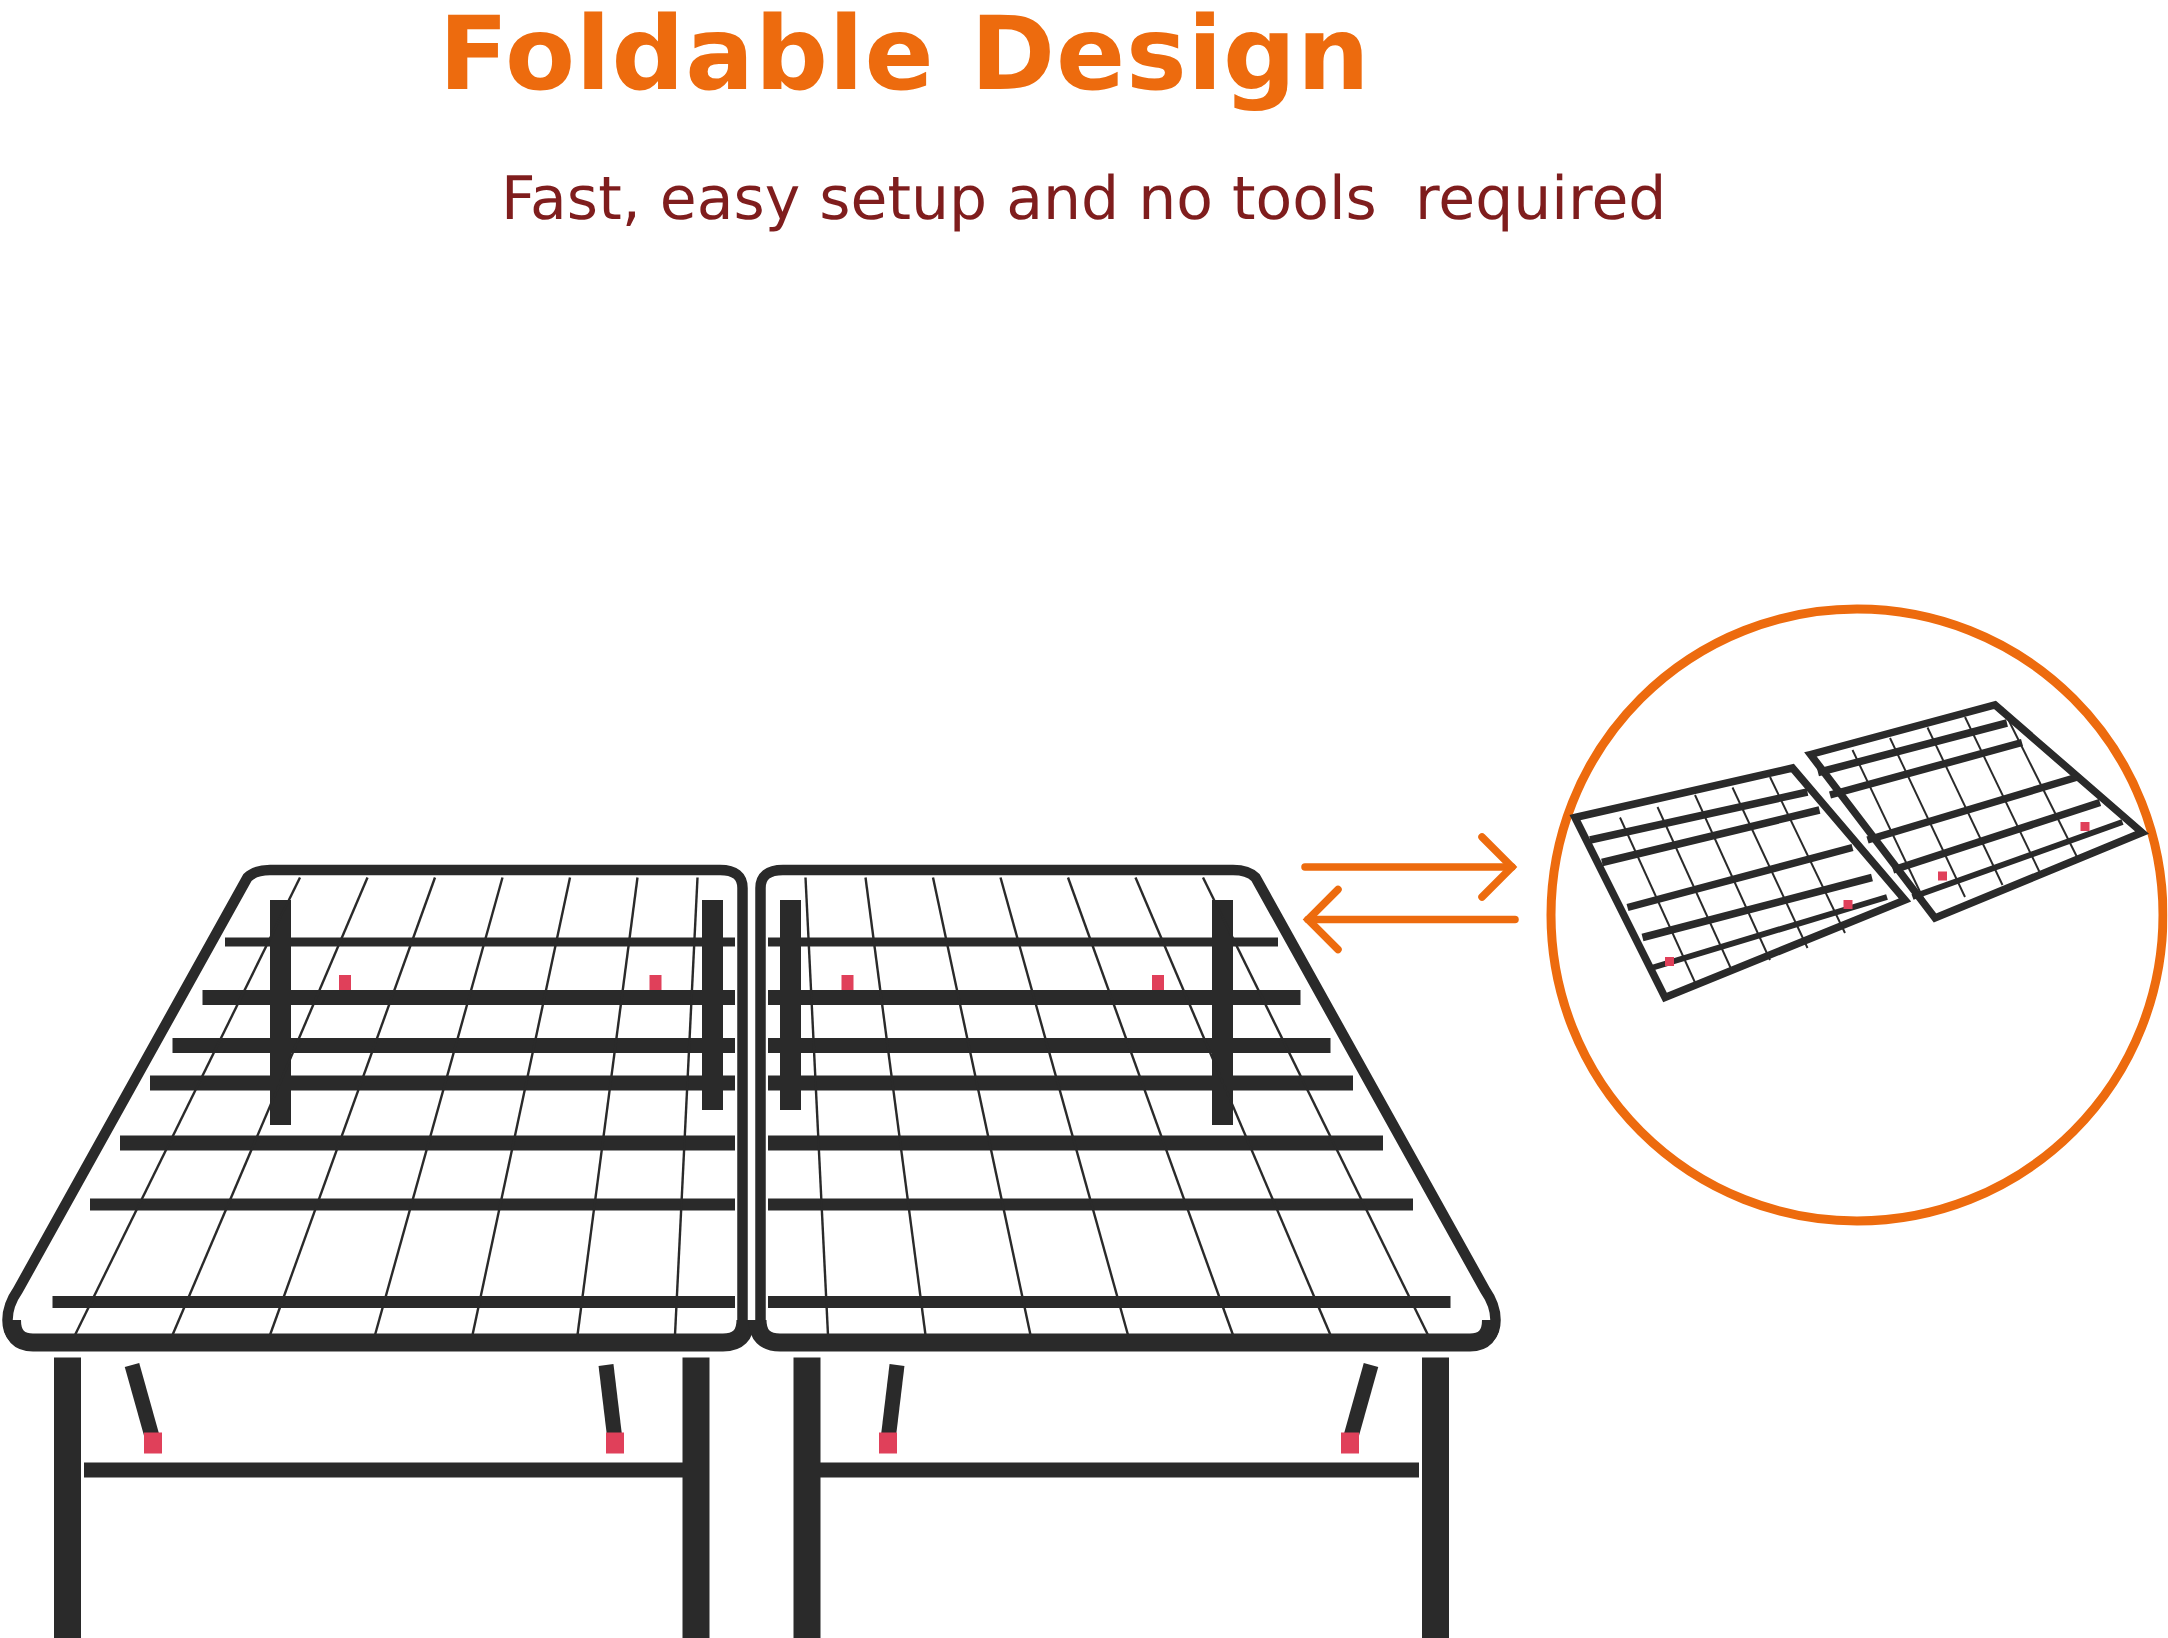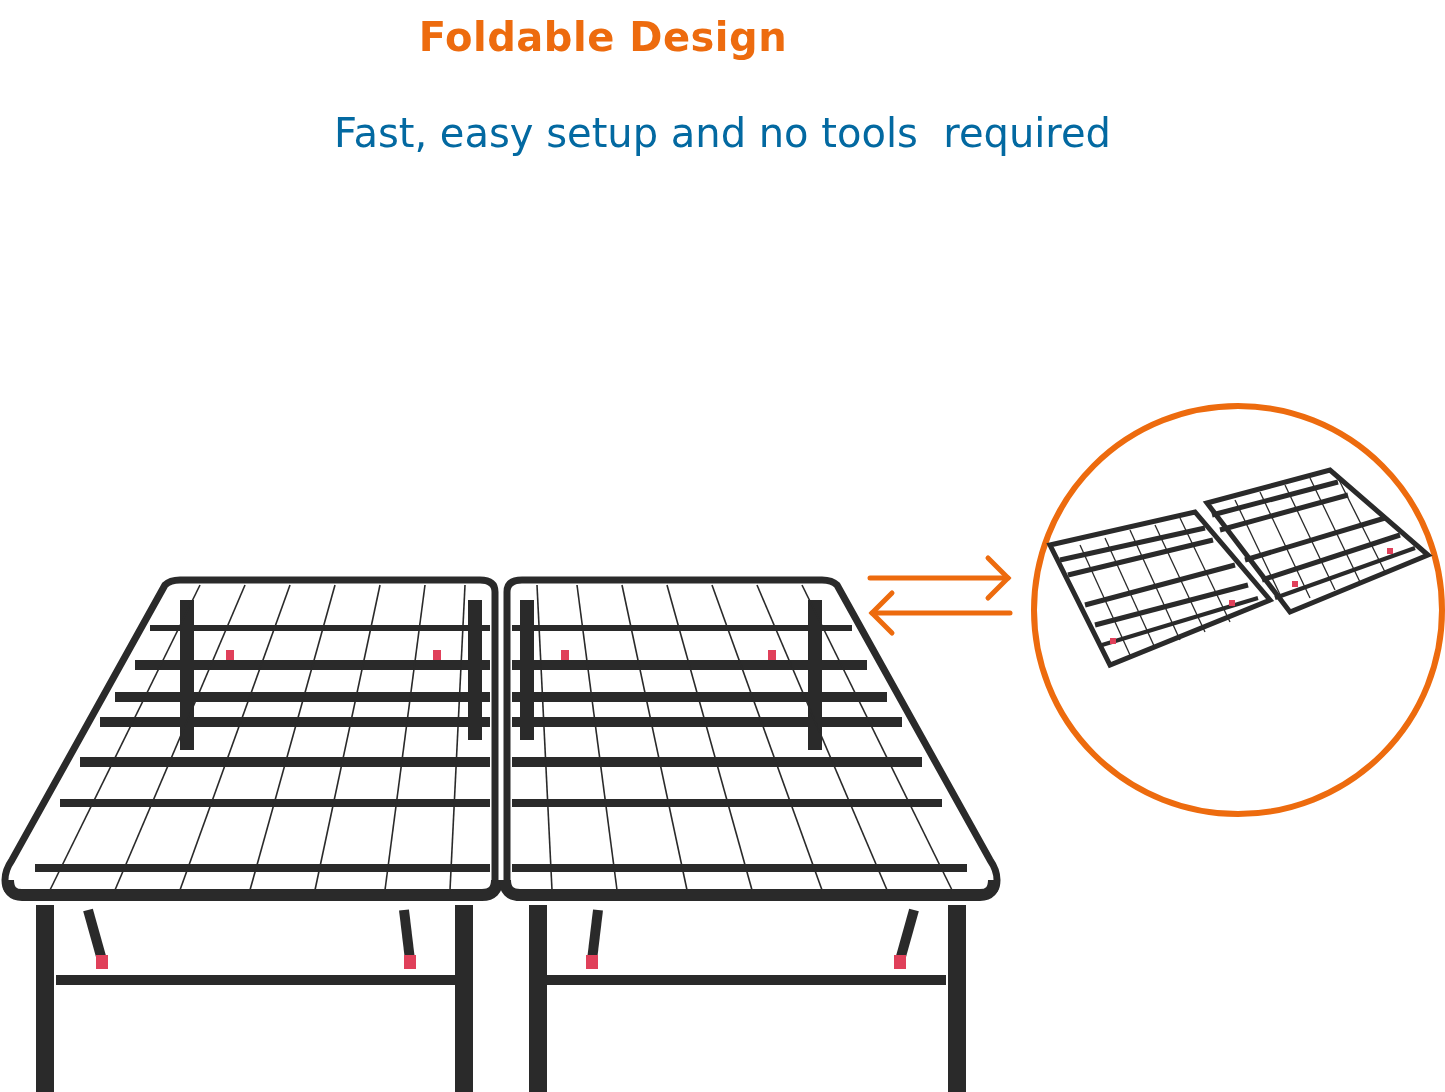--- a/index.html
+++ b/index.html
@@ -1,25 +1,25 @@
 <!DOCTYPE html>
 <html><head>
 <meta charset="utf-8">
 <style>
   html, body { margin: 0; padding: 0; background: #ffffff; }
   body { width: 1445px; height: 1092px; position: relative; overflow: hidden; font-family: "DejaVu Sans", sans-serif; }
   .title {
     position: absolute; left: 0; top: 0; width: 1206px; text-align: center;
-    font-family: "DejaVu Sans", sans-serif; font-weight: bold; font-size: 40px;
+    font-family: "DejaVu Sans", sans-serif; font-weight: bold; font-size: 68px;
     line-height: 74px; letter-spacing: 0.5px;
   }
   .subtitle {
     position: absolute; left: 0; top: 105px; width: 1445px; text-align: center;
     font-family: "DejaVu Sans", sans-serif; font-size: 40px; line-height: 56px;
-    color: #0369a1; white-space: pre;
+    color: #7f1d1d; white-space: pre;
   }
   svg.art { position: absolute; left: 0; top: 0; }
 </style>
 </head>
 <body>
 
 <div class="title" style="color:#ED6B0E;">Foldable Design</div>
 <div class="subtitle">Fast, easy setup and no tools  required</div>
 
 <svg class="art" width="1445" height="1092" viewBox="0 0 1445 1092" xmlns="http://www.w3.org/2000/svg">

